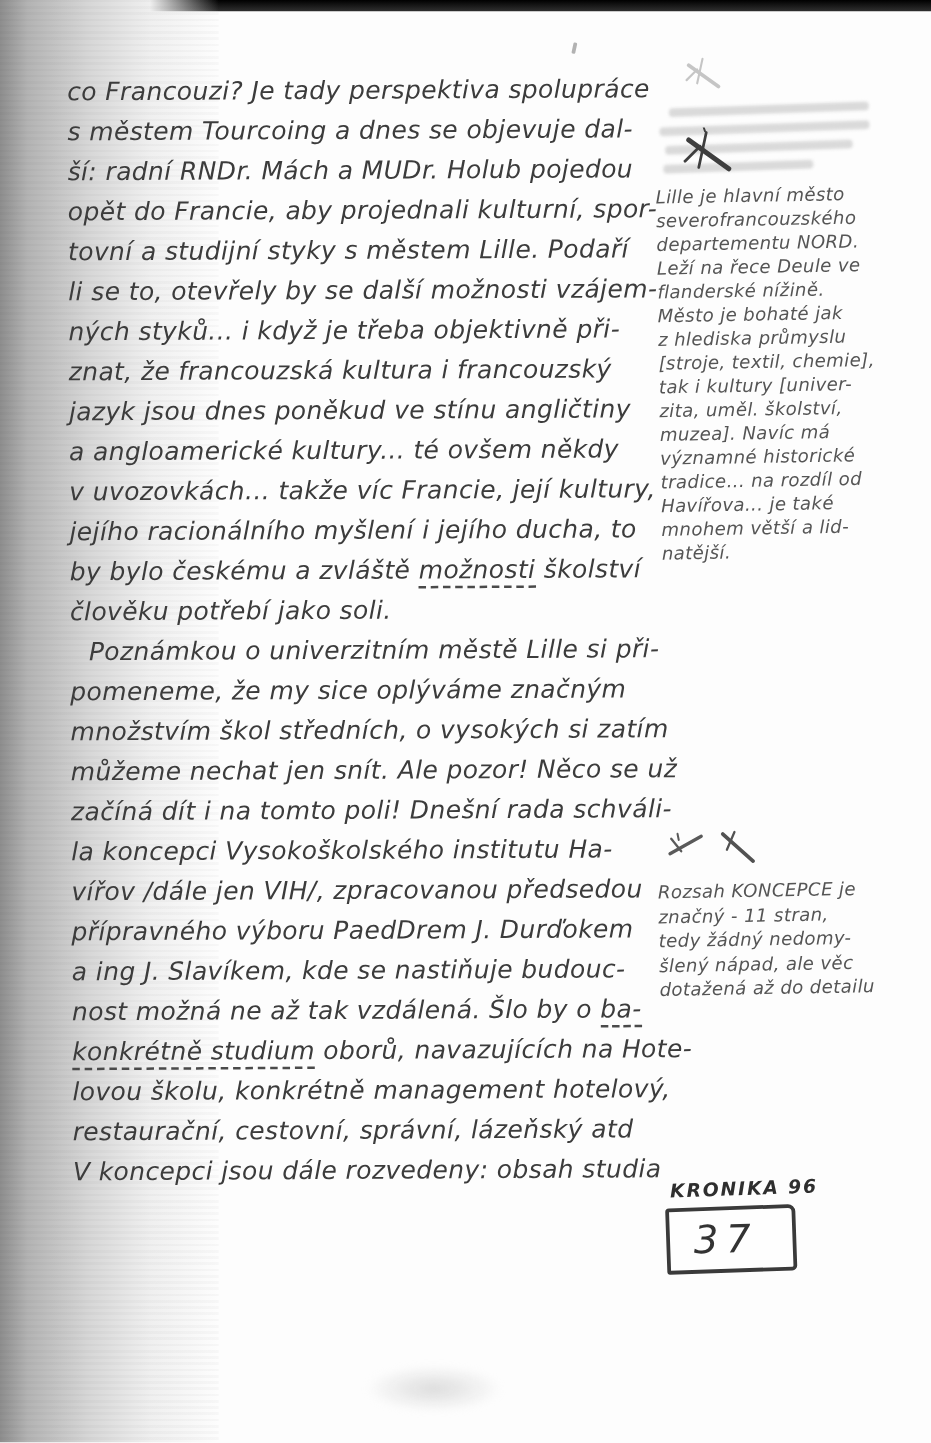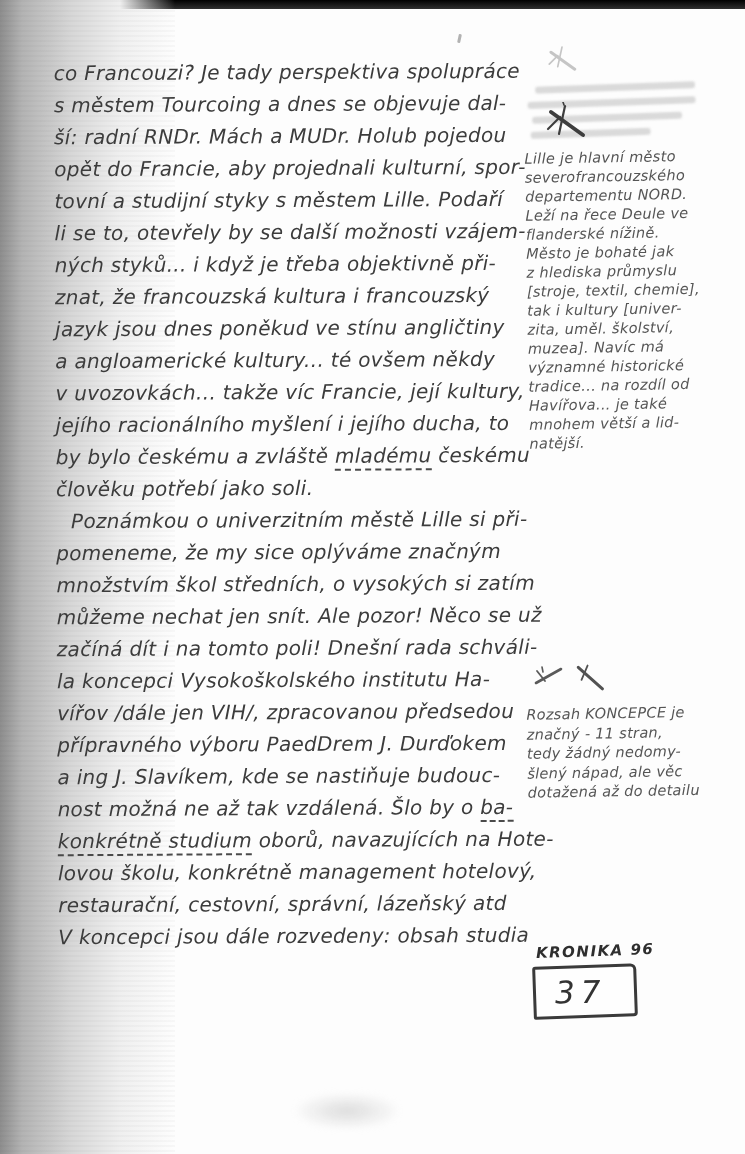--- a/index.html
+++ b/index.html
@@ -78,21 +78,21 @@
     <div class="line"><span>ší: radní RNDr. Mách a MUDr. Holub pojedou</span></div>
     <div class="line"><span>opět do Francie, aby projednali kulturní, spor-</span></div>
     <div class="line"><span>tovní a studijní styky s městem Lille. Podaří</span></div>
     <div class="line"><span>li se to, otevřely by se další možnosti vzájem-</span></div>
     <div class="line"><span>ných styků... i když je třeba objektivně při-</span></div>
     <div class="line"><span>znat, že francouzská kultura i francouzský</span></div>
     <div class="line"><span>jazyk jsou dnes poněkud ve stínu angličtiny</span></div>
     <div class="line"><span>a angloamerické kultury... té ovšem někdy</span></div>
     <div class="line"><span>v uvozovkách... takže víc Francie, její kultury,</span></div>
     <div class="line"><span>jejího racionálního myšlení i jejího ducha, to</span></div>
-    <div class="line"><span>by bylo českému a zvláště </span><span class="u-dashed">mladému</span><span> českému</span></div>
+    <div class="line"><span>by bylo českému a zvláště </span><span class="u-dashed">možnosti</span><span> školství</span></div>
     <div class="line"><span>člověku potřebí jako soli.</span></div>
     <div class="line indent"><span>Poznámkou o univerzitním městě Lille si při-</span></div>
     <div class="line"><span>pomeneme, že my sice oplýváme značným</span></div>
     <div class="line"><span>množstvím škol středních, o vysokých si zatím</span></div>
     <div class="line"><span>můžeme nechat jen snít. Ale pozor! Něco se už</span></div>
     <div class="line"><span>začíná dít i na tomto poli! Dnešní rada schváli-</span></div>
     <div class="line"><span>la koncepci Vysokoškolského institutu Ha-</span></div>
     <div class="line"><span>vířov /dále jen VIH/, zpracovanou předsedou</span></div>
     <div class="line"><span>přípravného výboru PaedDrem J. Durďokem</span></div>
     <div class="line"><span>a ing J. Slavíkem, kde se nastiňuje budouc-</span></div>

